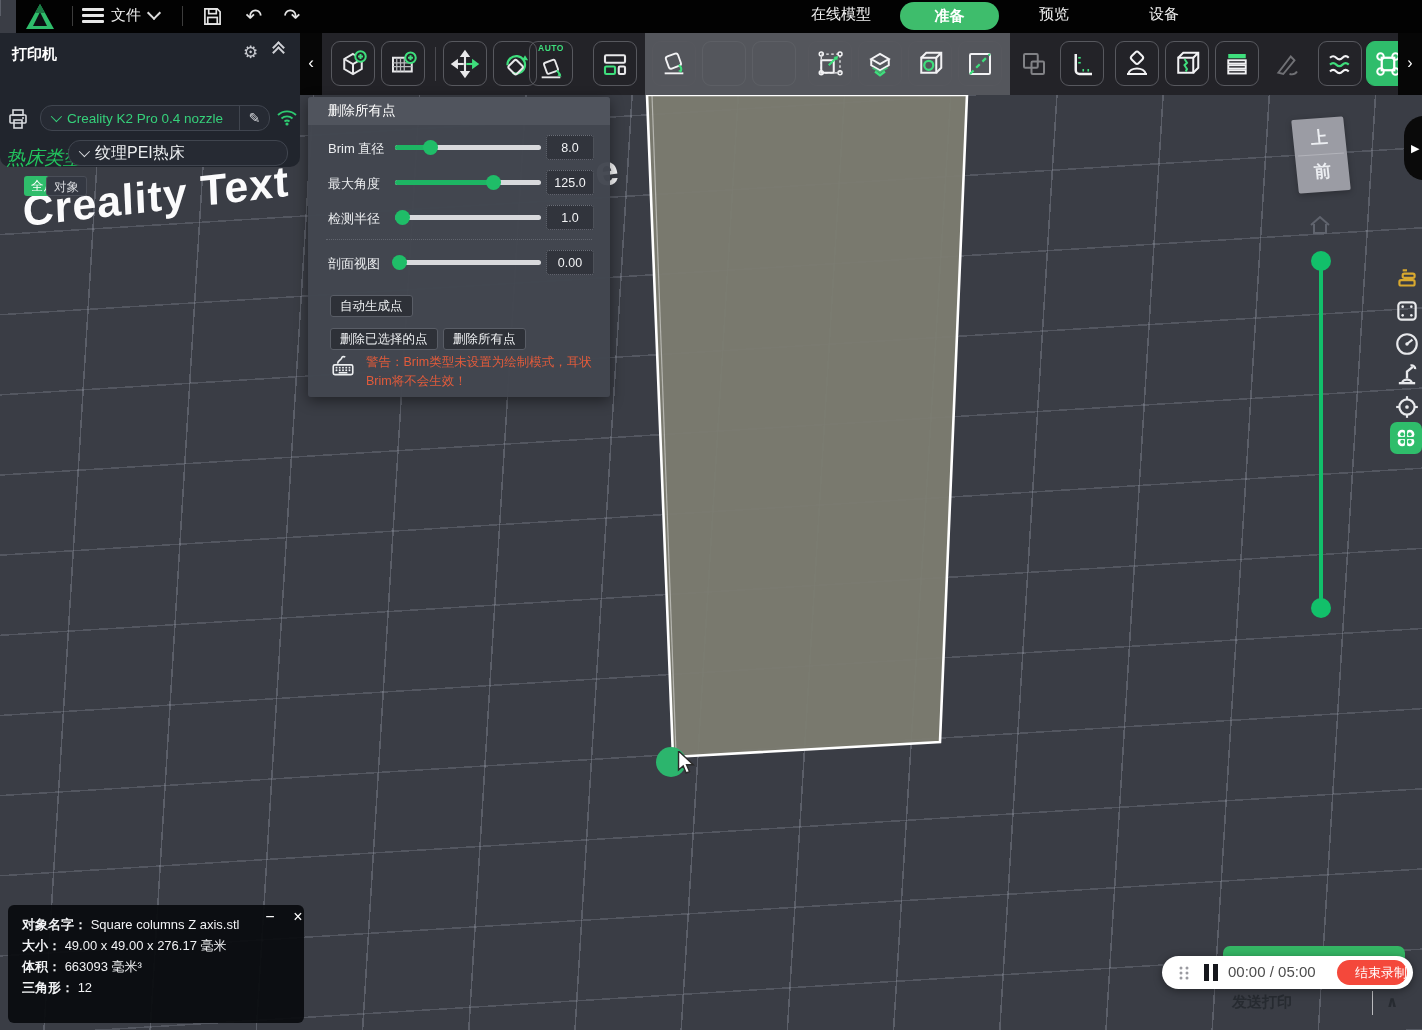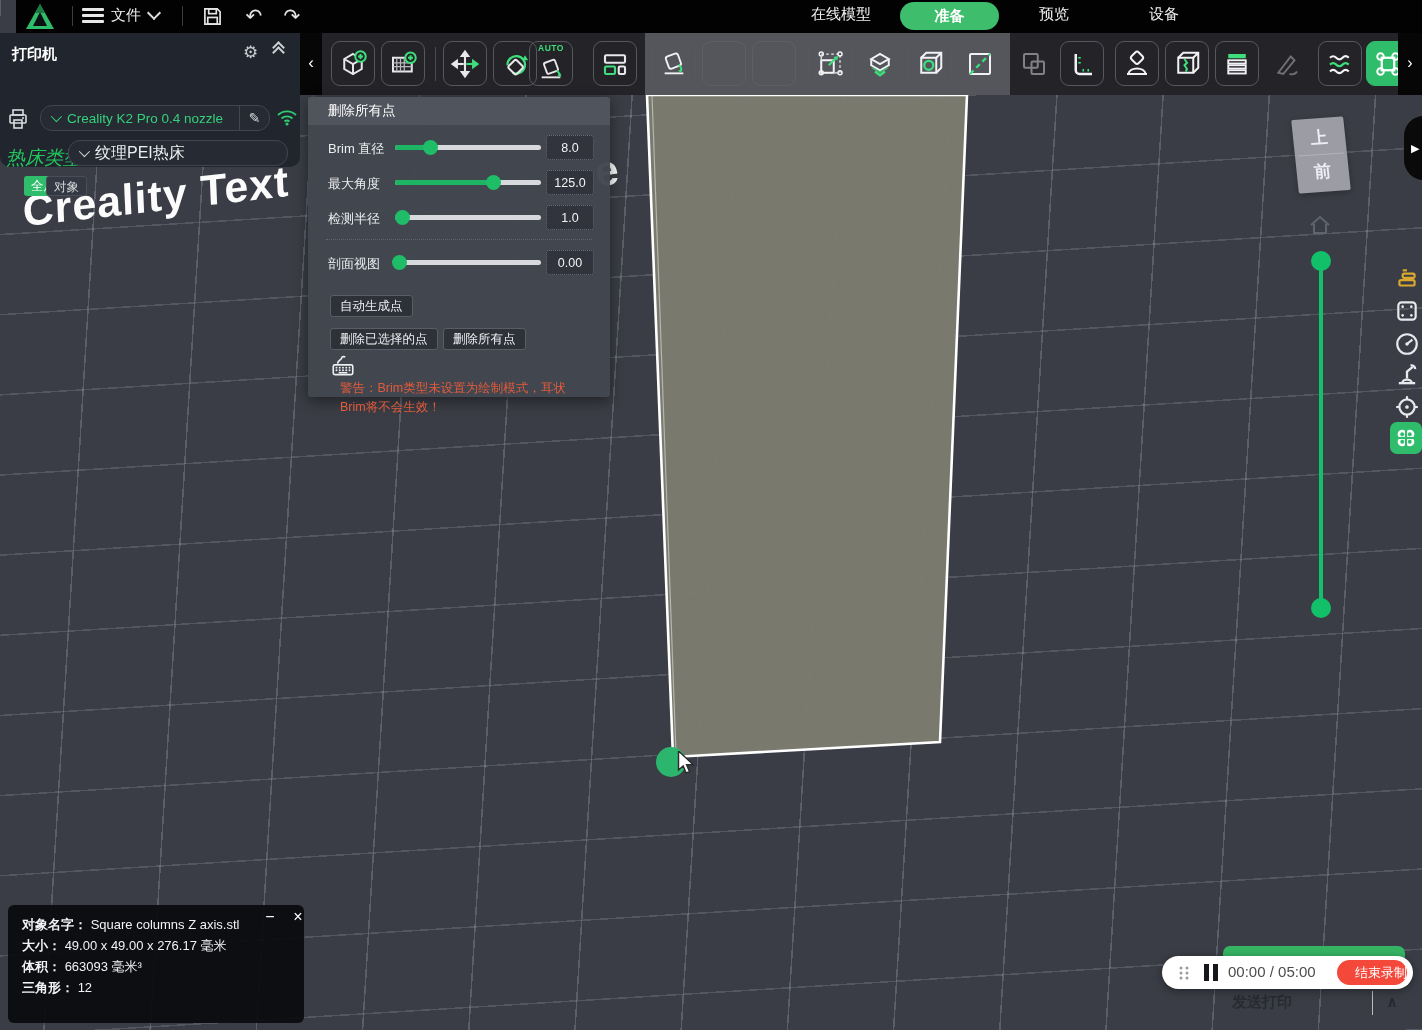--- a/index.html
+++ b/index.html
@@ -70,21 +70,21 @@
   .srow { position:absolute; left:0; width:100%; height:22px; }
   .slabel { position:absolute; left:20px; top:3px; color:#eceef0; font-size:13px; white-space:nowrap; }
   .strack { position:absolute; left:87px; top:8px; width:146px; height:5px; background:#d8d9dc; border-radius:3px; }
   .sl-fill { position:absolute; left:0; top:0; height:5px; background:#1db563; border-radius:3px; }
   .sl-thumb { position:absolute; top:-5px; width:15px; height:15px; margin-left:-7px; border-radius:50%; background:#1fbd68; }
   .sval { position:absolute; left:238px; top:-2px; width:48px; height:25px; border:1px dotted #6a6e77; border-radius:3px;
     background:#31343c; color:#f2f3f5; font-size:12.5px; text-align:center; line-height:24px; }
   .sdots { position:absolute; left:18px; top:142px; width:266px; border-top:1.5px dotted #61656e; }
   .bbtn { position:absolute; height:22px; background:#2e3138; border:1px solid #595d66; border-radius:3px;
     color:#eef0f2; font-size:12.5px; text-align:center; line-height:20px; padding:0 9px; }
-  .warn-row { position:absolute; left:22px; top:256px; width:266px; display:flex;flex-direction:column; }
+  .warn-row { position:absolute; left:22px; top:256px; width:266px; display:flex; }
   .warn-text { margin-left:10px; width:230px; color:#e25b3b; font-size:12.5px; line-height:1.55; }
   
   .plate-text { position:absolute; left:22px; top:172px; color:#fbfbfc; font-size:43px; font-weight:800;
     letter-spacing:1px; transform:rotate(-6.5deg) skewX(-4deg); z-index:2; white-space:nowrap; }
   .plate-frag { position:absolute; left:595px; top:147px; color:#fbfbfc; font-size:42px; font-weight:800;
     transform:rotate(-8deg); z-index:2; }
   .scene { position:absolute; left:0; top:0; z-index:3; pointer-events:none; }
   .viewcube { position:absolute; left:1295px; top:118px; width:52px; height:74px; background:#9b9ca4;
     border-radius:2px; transform:rotate(-6deg) skewY(2deg); z-index:4; box-shadow:0 2px 6px rgba(0,0,0,.25); }
   .viewcube .f { position:absolute; left:0; width:100%; text-align:center; color:#eceef2; font-size:17px; font-weight:bold; }

